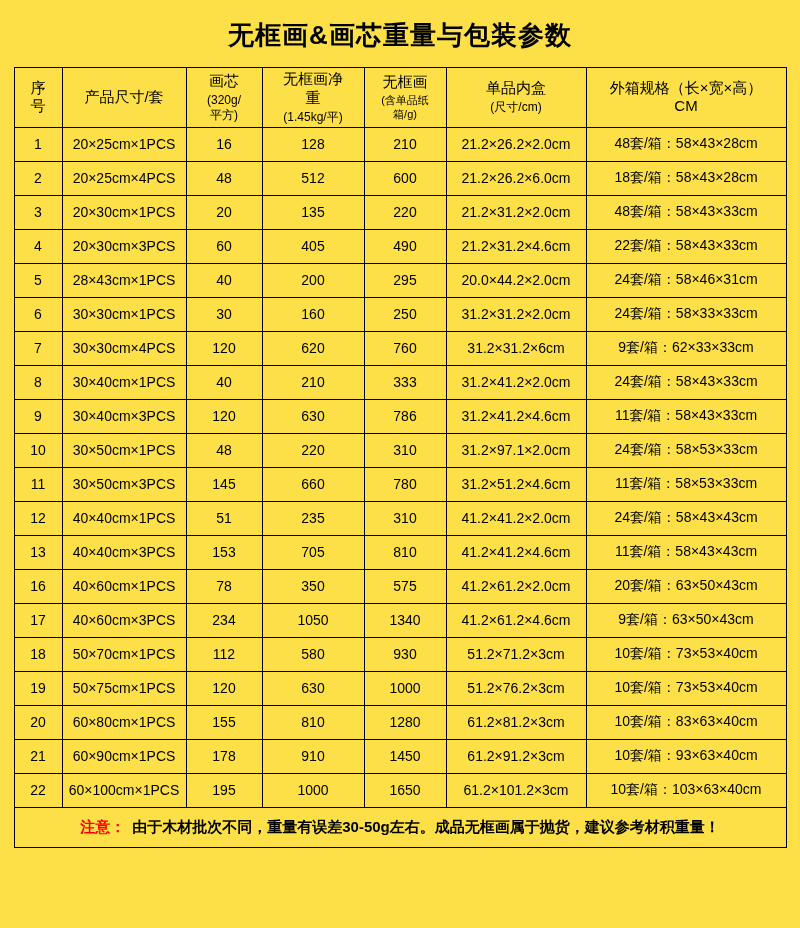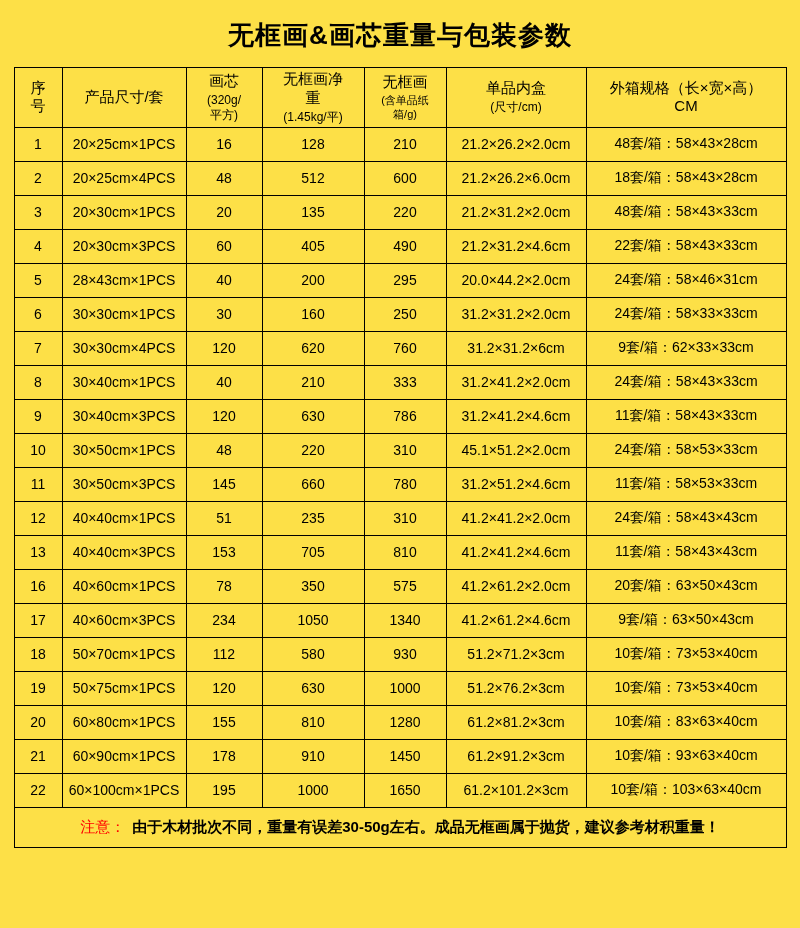--- a/index.html
+++ b/index.html
@@ -48,21 +48,21 @@
     padding: 0 2px;
   }
   .h2 { font-size: 12px; margin-top: 2px; }
   .h2-small { font-size: 11px; margin-top: 2px; }
   .note-cell {
     height: 40px;
     font-size: 15px;
     font-weight: bold;
     padding: 6px 4px;
   }
-  .note-label { font-weight: normal; }
+  .note-label { font-weight: bold; }
   .note-text { font-weight: bold; padding-left: 7px; }
 </style>
 </head>
 <body>
 
 <div class="page">
 
   <h1 class="title">无框画&amp;画芯重量与包装参数</h1>
 
   <table class="spec-table">
@@ -187,21 +187,21 @@
           <td>786</td>
           <td>31.2×41.2×4.6cm</td>
           <td>11套/箱：58×43×33cm</td>
         </tr>
         <tr>
           <td>10</td>
           <td>30×50cm×1PCS</td>
           <td>48</td>
           <td>220</td>
           <td>310</td>
-          <td>45.1×51.2×2.0cm</td>
+          <td>31.2×97.1×2.0cm</td>
           <td>24套/箱：58×53×33cm</td>
         </tr>
         <tr>
           <td>11</td>
           <td>30×50cm×3PCS</td>
           <td>145</td>
           <td>660</td>
           <td>780</td>
           <td>31.2×51.2×4.6cm</td>
           <td>11套/箱：58×53×33cm</td>

